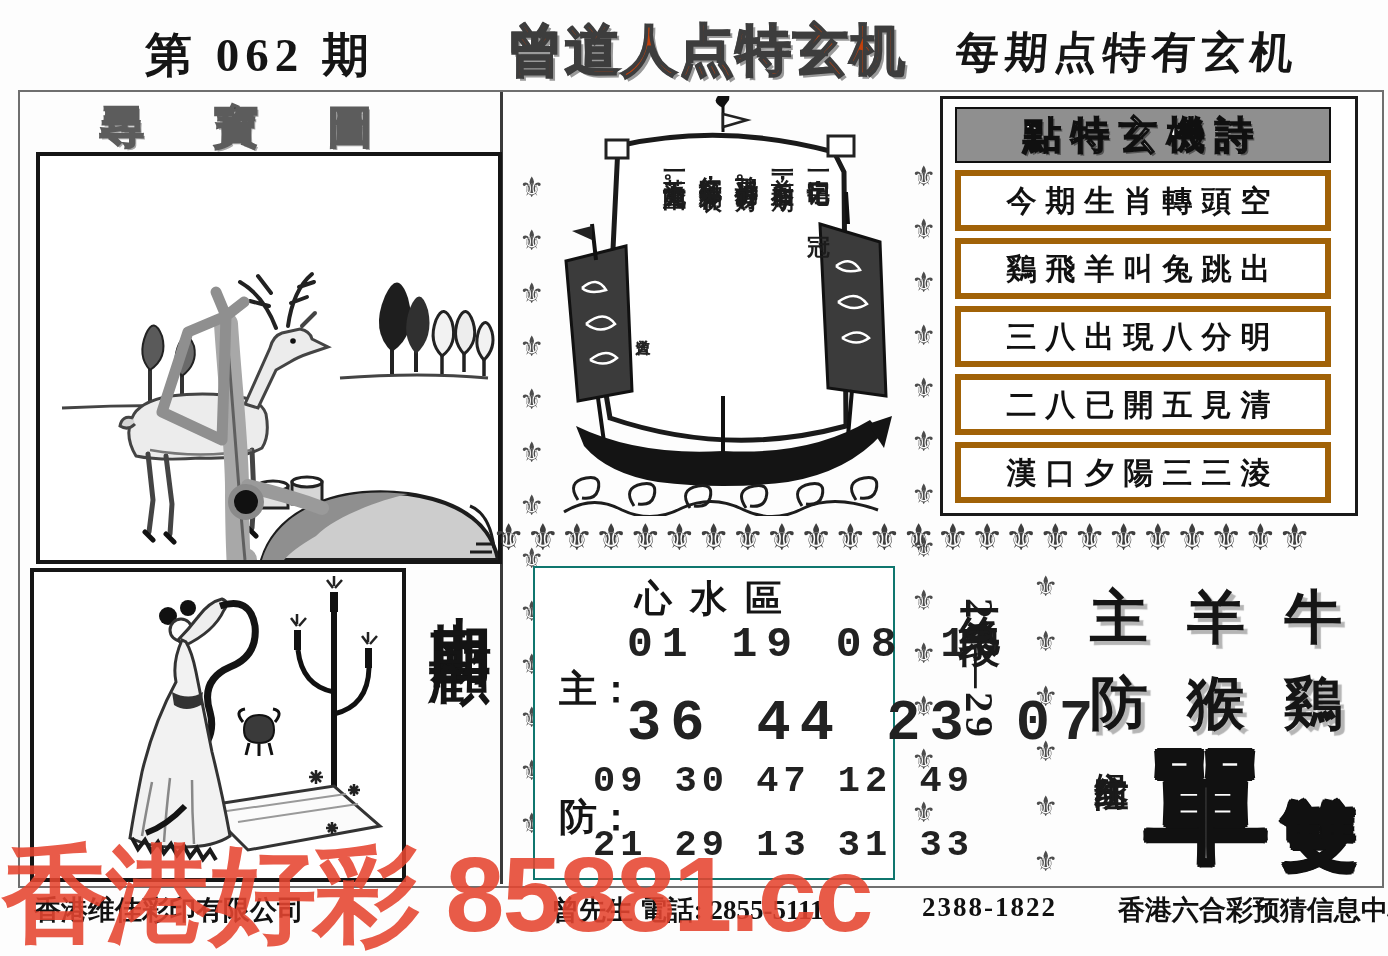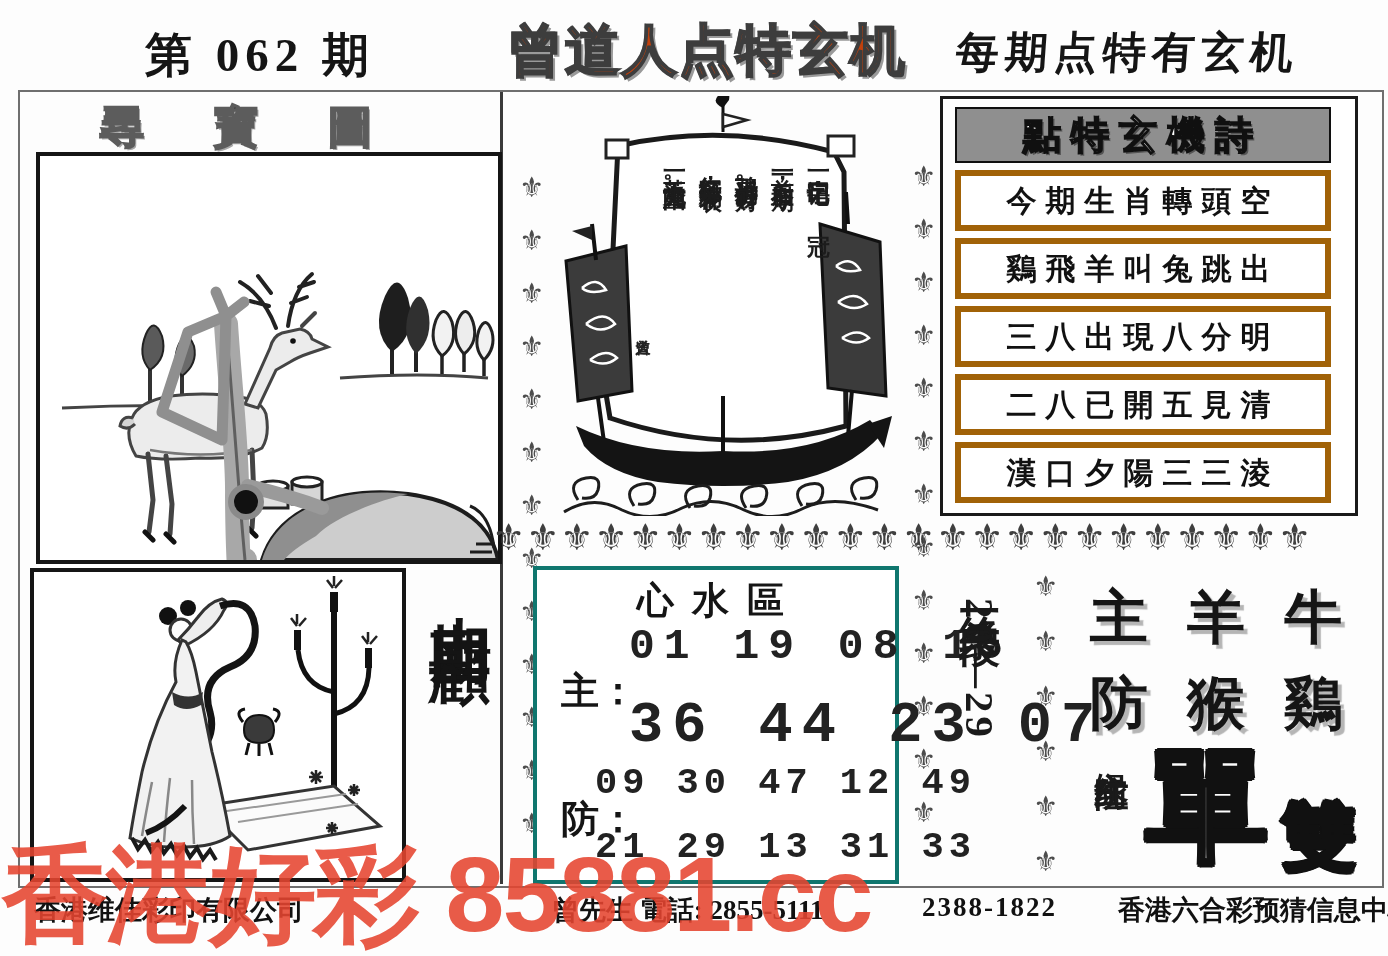--- a/index.html
+++ b/index.html
@@ -49,21 +49,21 @@
     left:76px;top:62px;width:212px;height:262px;
     writing-mode:vertical-rl;text-orientation:upright;white-space:pre-line;
     font-size:23px;font-weight:bold;line-height:36px;letter-spacing:2px;color:#1c1c1c;
   }
   #sail-sign{
     left:84px;top:232px;width:20px;height:80px;
     writing-mode:vertical-rl;text-orientation:upright;
     font-size:15px;font-weight:bold;color:#222;
   }
   
-  #hot-zone{left:533px;top:566px;width:358px;height:310px;border:4px solid #0f766e;background:#fff;}
+  #hot-zone{left:533px;top:566px;width:358px;height:310px;border:2px solid #0f766e;background:#fff;}
   #hot-title{left:100px;top:6px;font-size:37px;font-weight:bold;letter-spacing:18px;}
   .zone-label{font-size:38px;font-weight:bold;}
   #main-label{left:24px;top:96px;}
   #guard-label{left:24px;top:224px;}
   .num-row{font-family:"Liberation Mono","DejaVu Sans Mono",monospace;font-weight:bold;color:#222;white-space:nowrap;text-align:center;}
   #main-row1{left:92px;top:52px;font-size:43px;letter-spacing:9px;}
   #main-row2{left:92px;top:124px;font-size:57px;letter-spacing:9px;}
   #guard-row1{left:58px;top:192px;font-size:37px;letter-spacing:5px;}
   #guard-row2{left:58px;top:256px;font-size:37px;letter-spacing:5px;}
   

